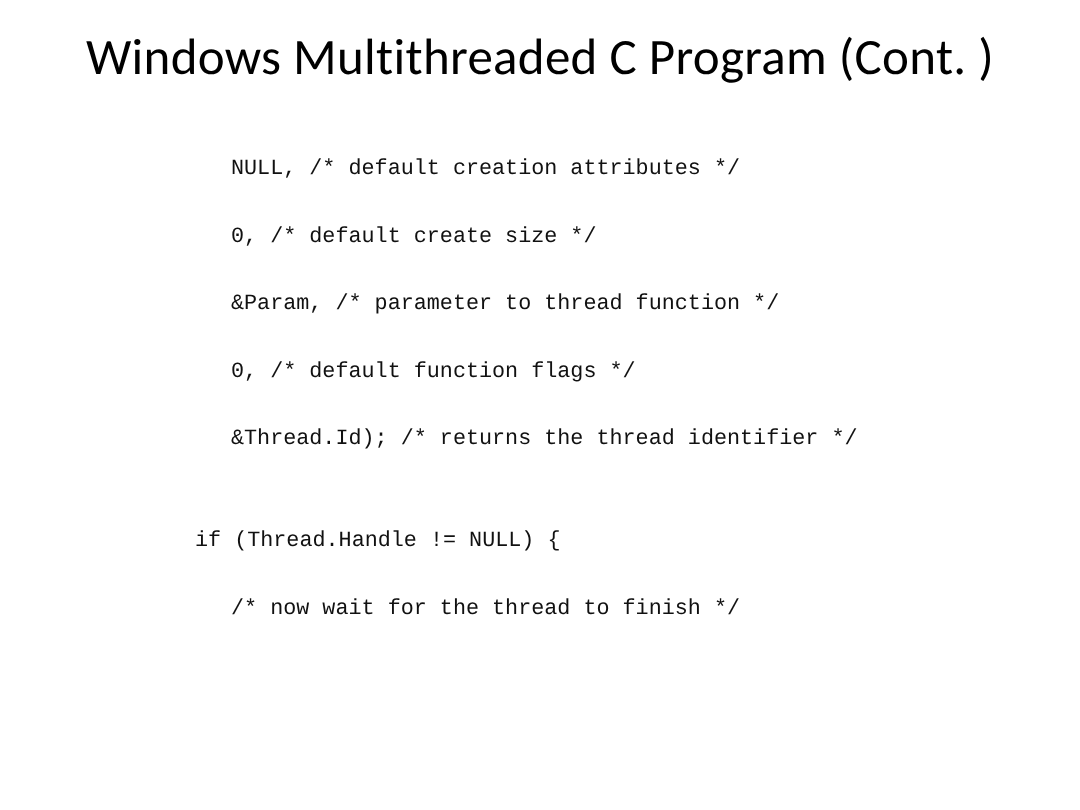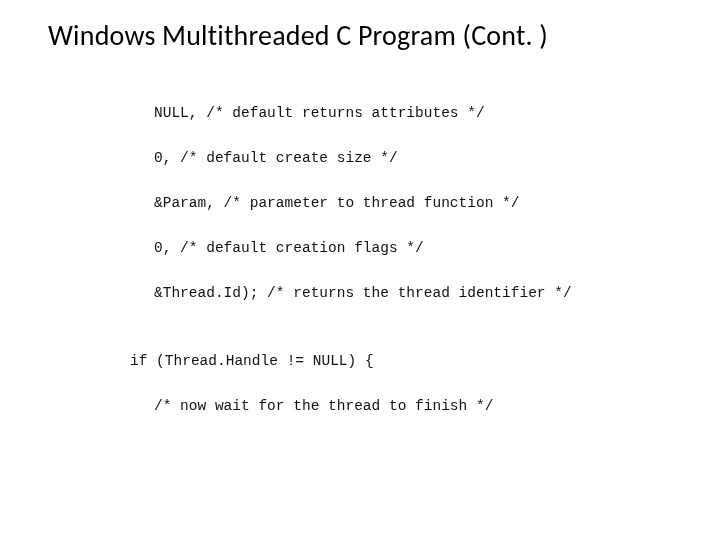--- a/index.html
+++ b/index.html
@@ -15,25 +15,24 @@
     position: relative;
     width: 720px;
     height: 540px;
     box-sizing: border-box;
   }
   .title {
     position: absolute;
     top: 18px;
     left: 0;
     right: 0;
-    text-align: left;
-    font-size: 28px;
+    text-align: center;
+    font-size: 34px;
     font-weight: 400;
     letter-spacing: 0.2px;
-    padding-left: 48px;
   }
   .code-block {
     position: absolute;
     top: 80px;
     left: 130px;
     width: 560px;
     font-family: Consolas, "Courier New", monospace;
     font-size: 14.5px;
     line-height: 1.55;
     color: #111;
@@ -46,24 +45,24 @@
   .i1 { padding-left: 24px; }
   .blank { height: 14px; }
 </style>
 </head>
 <body>
 
 <div class="slide">
   <div class="title">Windows  Multithreaded C Program (Cont. )</div>
 
   <div class="code-block">
-<span class="code-line i1">NULL, /* default returns attributes */</span>
+<span class="code-line i1">NULL, /* default creation attributes */</span>
 <span class="code-line i1">0, /* default create size */</span>
 <span class="code-line i1">&amp;Param, /* parameter to thread function */</span>
-<span class="code-line i1">0, /* default creation flags */</span>
+<span class="code-line i1">0, /* default function flags */</span>
 <span class="code-line i1">&amp;Thread.Id); /* returns the thread identifier */</span>
 <span class="blank"></span>
 <span class="code-line">if (Thread.Handle != NULL) {</span>
 <span class="code-line i1">/* now wait for the thread to finish */</span>
 
 <span class="blank"></span>
 
 
 <span class="blank"></span>
 

